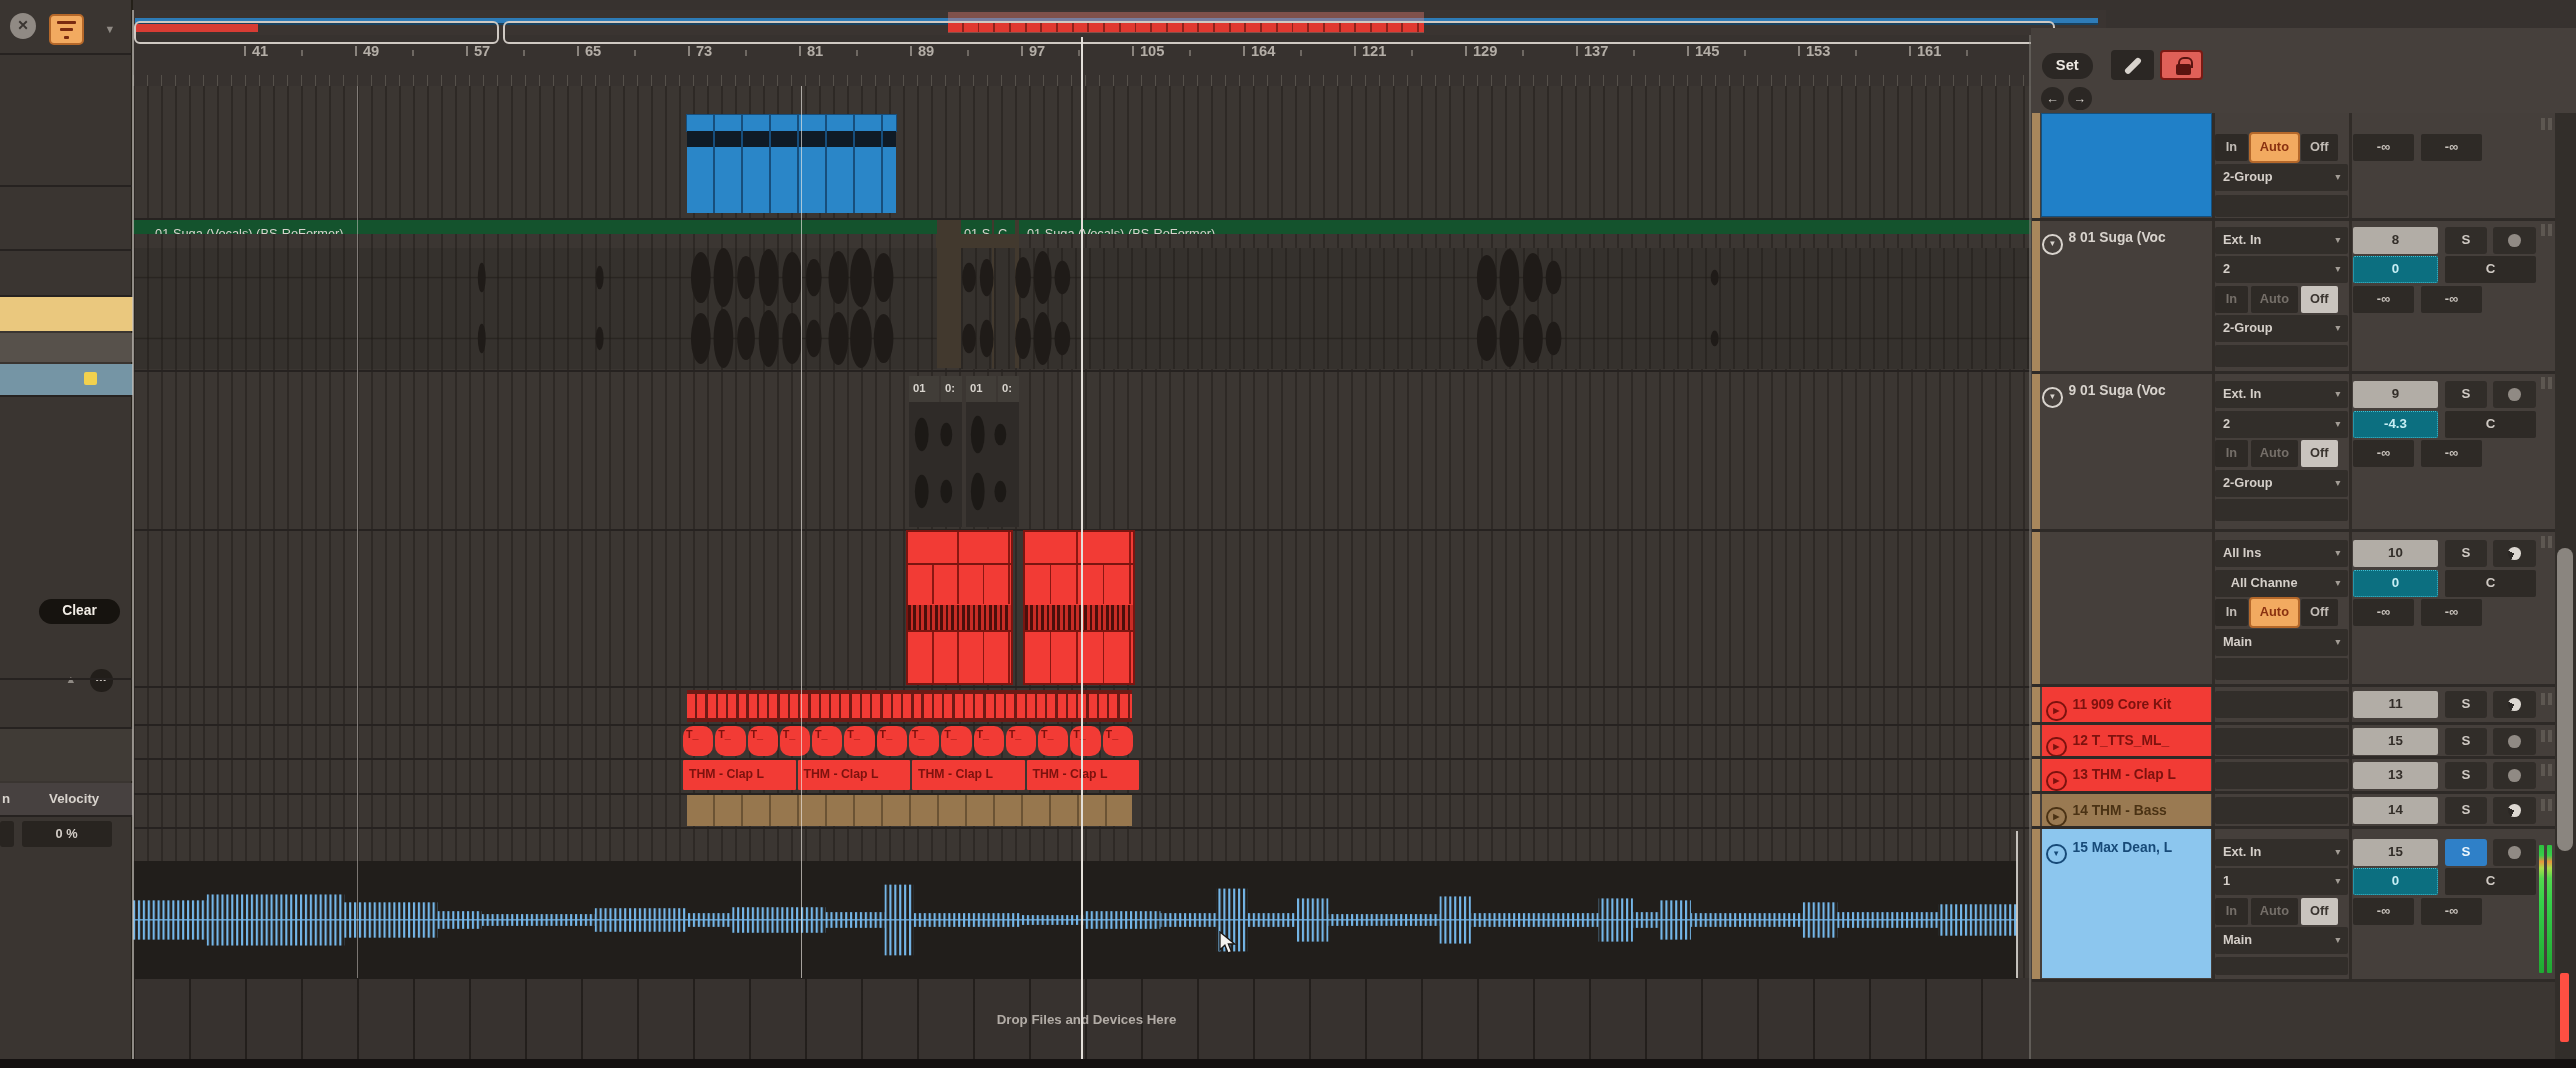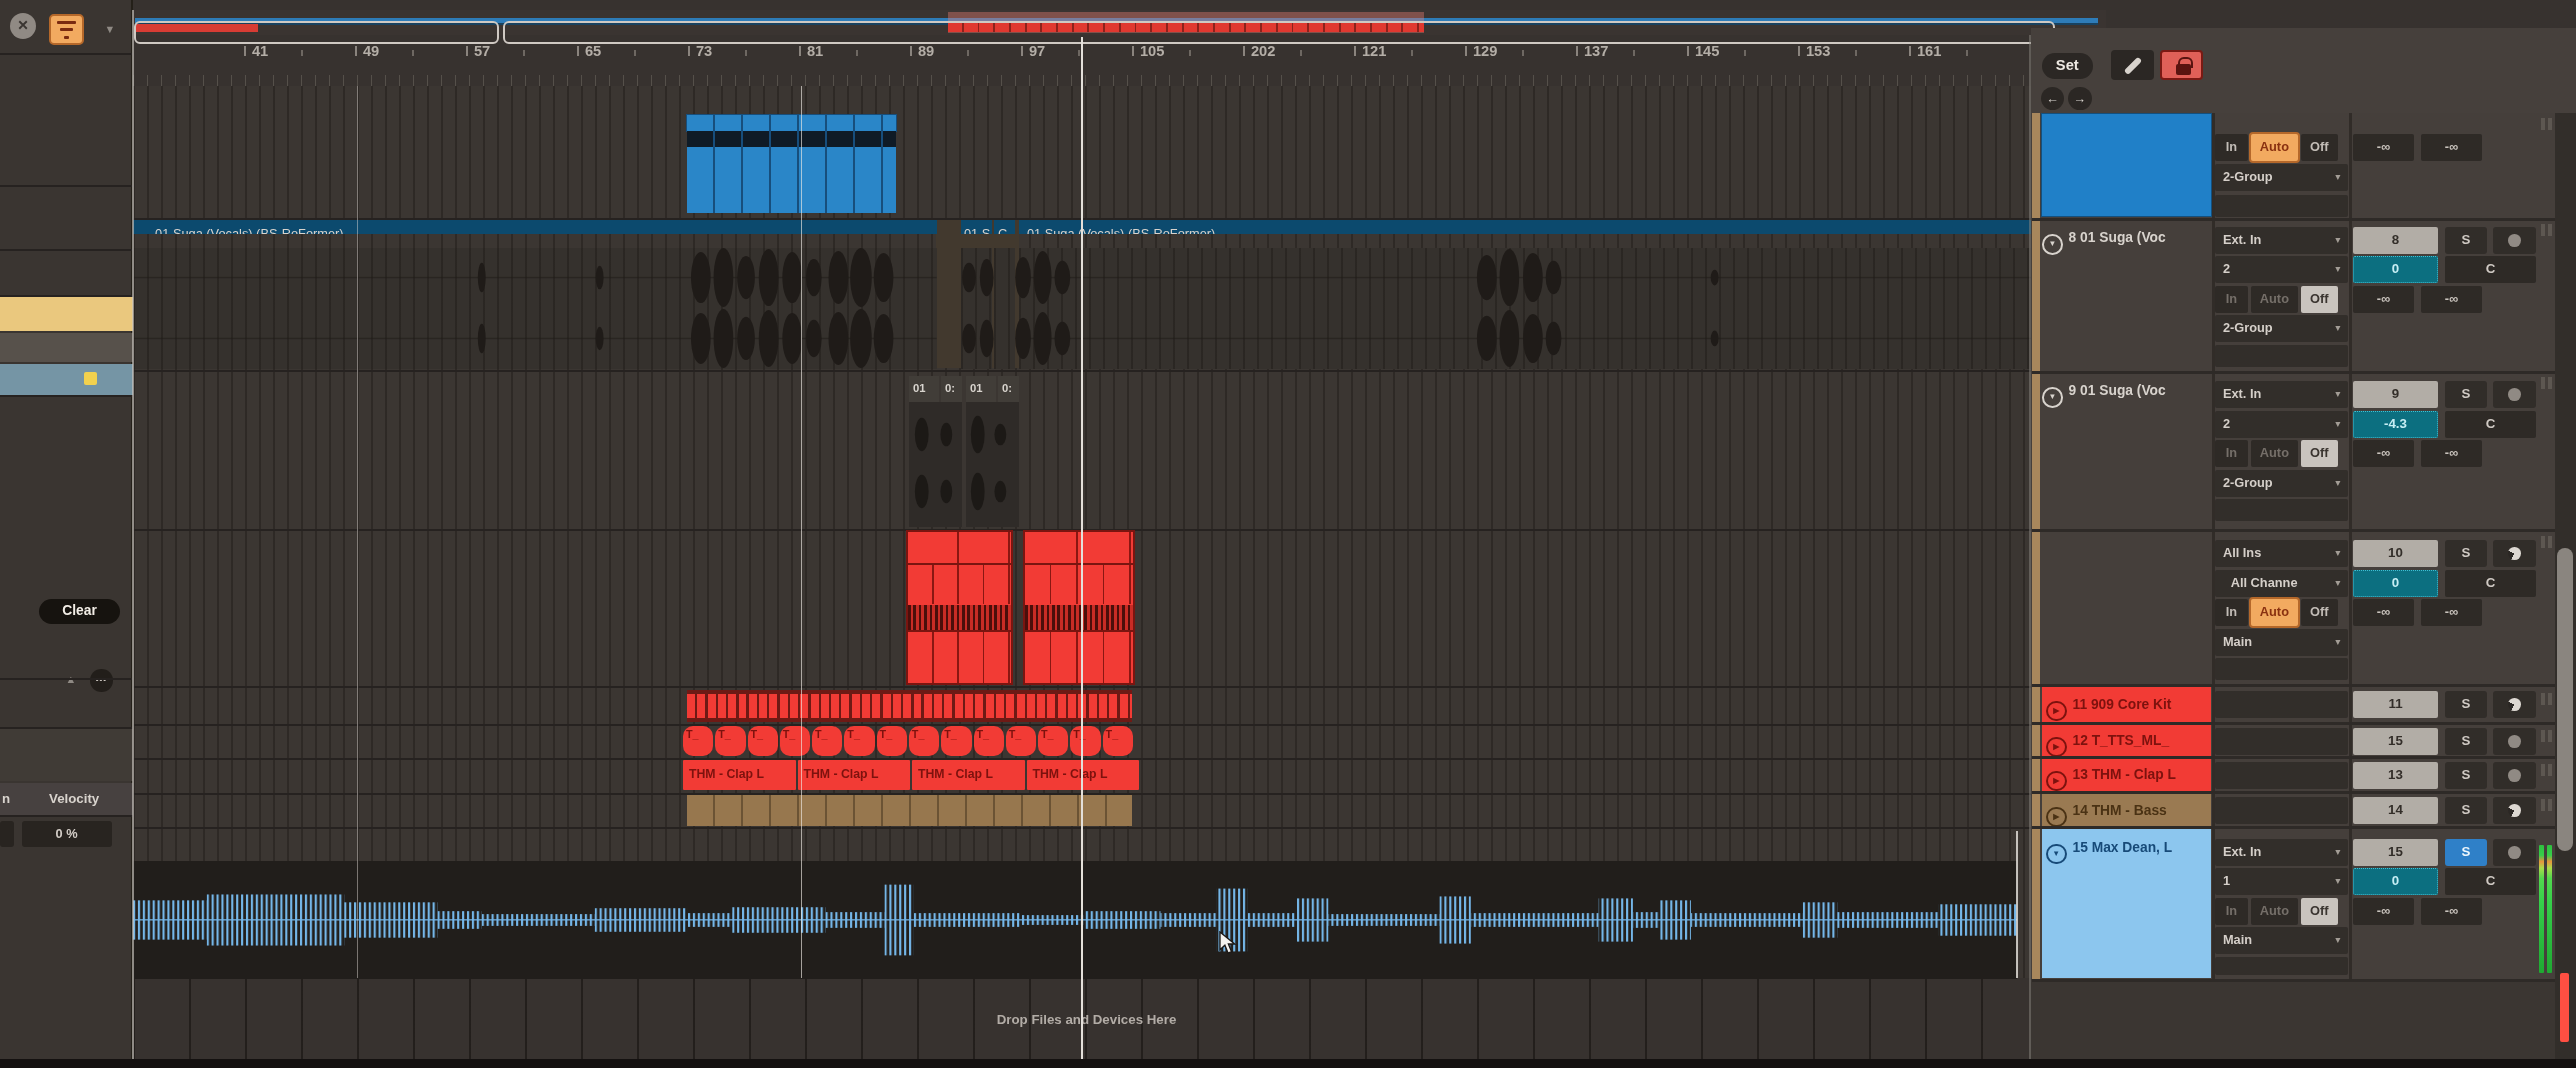--- a/index.html
+++ b/index.html
@@ -51,21 +51,21 @@
   .flag span{margin-left:5.9px;color:#ece8e2;font:bold 13.3px "Liberation Sans",sans-serif;white-space:nowrap;}
   .scrub-tri{left:1210px;top:100px;width:12.8px;height:9.8px;background:#3cc6c0;clip-path:polygon(0 0,100% 0,50% 100%);}
   
   .lanes{left:133px;top:86px;width:1898px;height:892px;background:#3b3632;
      background-image:repeating-linear-gradient(90deg,rgba(18,14,11,.32) 0 2px,transparent 2px 14px);}
   .lane-div{left:133px;width:1898px;height:2px;background:#262220;}
   .empty-grid{left:133px;top:979px;width:1898px;height:81px;background:#37322f;
      background-image:repeating-linear-gradient(90deg,rgba(15,12,9,.5) 0 2px,transparent 2px 56px);}
   .drop-hint{left:958px;top:1012px;width:257px;text-align:center;color:#b2aca6;
      font:bold 13.3px "Liberation Sans",sans-serif;}
-  .clip-h{height:14px;background:#0c4a6e;color:#d8d3cd;font:12.8px/27.5px "Liberation Sans",sans-serif;
+  .clip-h{height:14px;background:#14532d;color:#d8d3cd;font:12.8px/27.5px "Liberation Sans",sans-serif;
      padding-left:7.9px;white-space:nowrap;overflow:hidden;}
   .clip-b{background:#35312d;background-image:repeating-linear-gradient(90deg,rgba(18,14,11,.3) 0 2px,transparent 2px 14px);}
   .mini-h{height:25.5px;background:#413d38;color:#d8d4ce;font:bold 11.3px/25.5px "Liberation Sans",sans-serif;
      padding-left:3.9px;white-space:nowrap;overflow:hidden;}
   .blue-seg{background-image:repeating-linear-gradient(90deg,transparent 0 26px,#174e7c 26px 28px);}
   .kick-block{top:532px;height:151px;background:#f23b35;outline:2px solid #7a1510;}
   .kick-r{position:absolute;left:0;width:100%;}
   .kick-band{position:absolute;left:0;width:100%;top:73px;height:25.5px;
      background:repeating-linear-gradient(90deg,#4a0f0b 0 2.5px,#c82c25 2.5px 5.4px);}
   .strip-909{left:687px;top:690px;width:445px;height:32px;background:#6e1a15;}
@@ -195,21 +195,21 @@
 
   <div class="tick"><span>41</span></div>
       <div class="tick"><span>49</span></div>
       <div class="tick"><span>57</span></div>
       <div class="tick"><span>65</span></div>
       <div class="tick"><span>73</span></div>
       <div class="tick"><span>81</span></div>
       <div class="tick"><span>89</span></div>
       <div class="tick"><span>97</span></div>
       <div class="tick"><span>105</span></div>
-      <div class="tick"><span>202</span></div>
+      <div class="tick"><span>164</span></div>
       <div class="tick"><span>121</span></div>
       <div class="tick"><span>129</span></div>
       <div class="tick"><span>137</span></div>
       <div class="tick"><span>145</span></div>
       <div class="tick"><span>153</span></div>
       <div class="tick"><span>161</span></div>
     </div>
   <div class="a minor-ticks"></div>
 
   <div class="a flag" style="left:137px">

